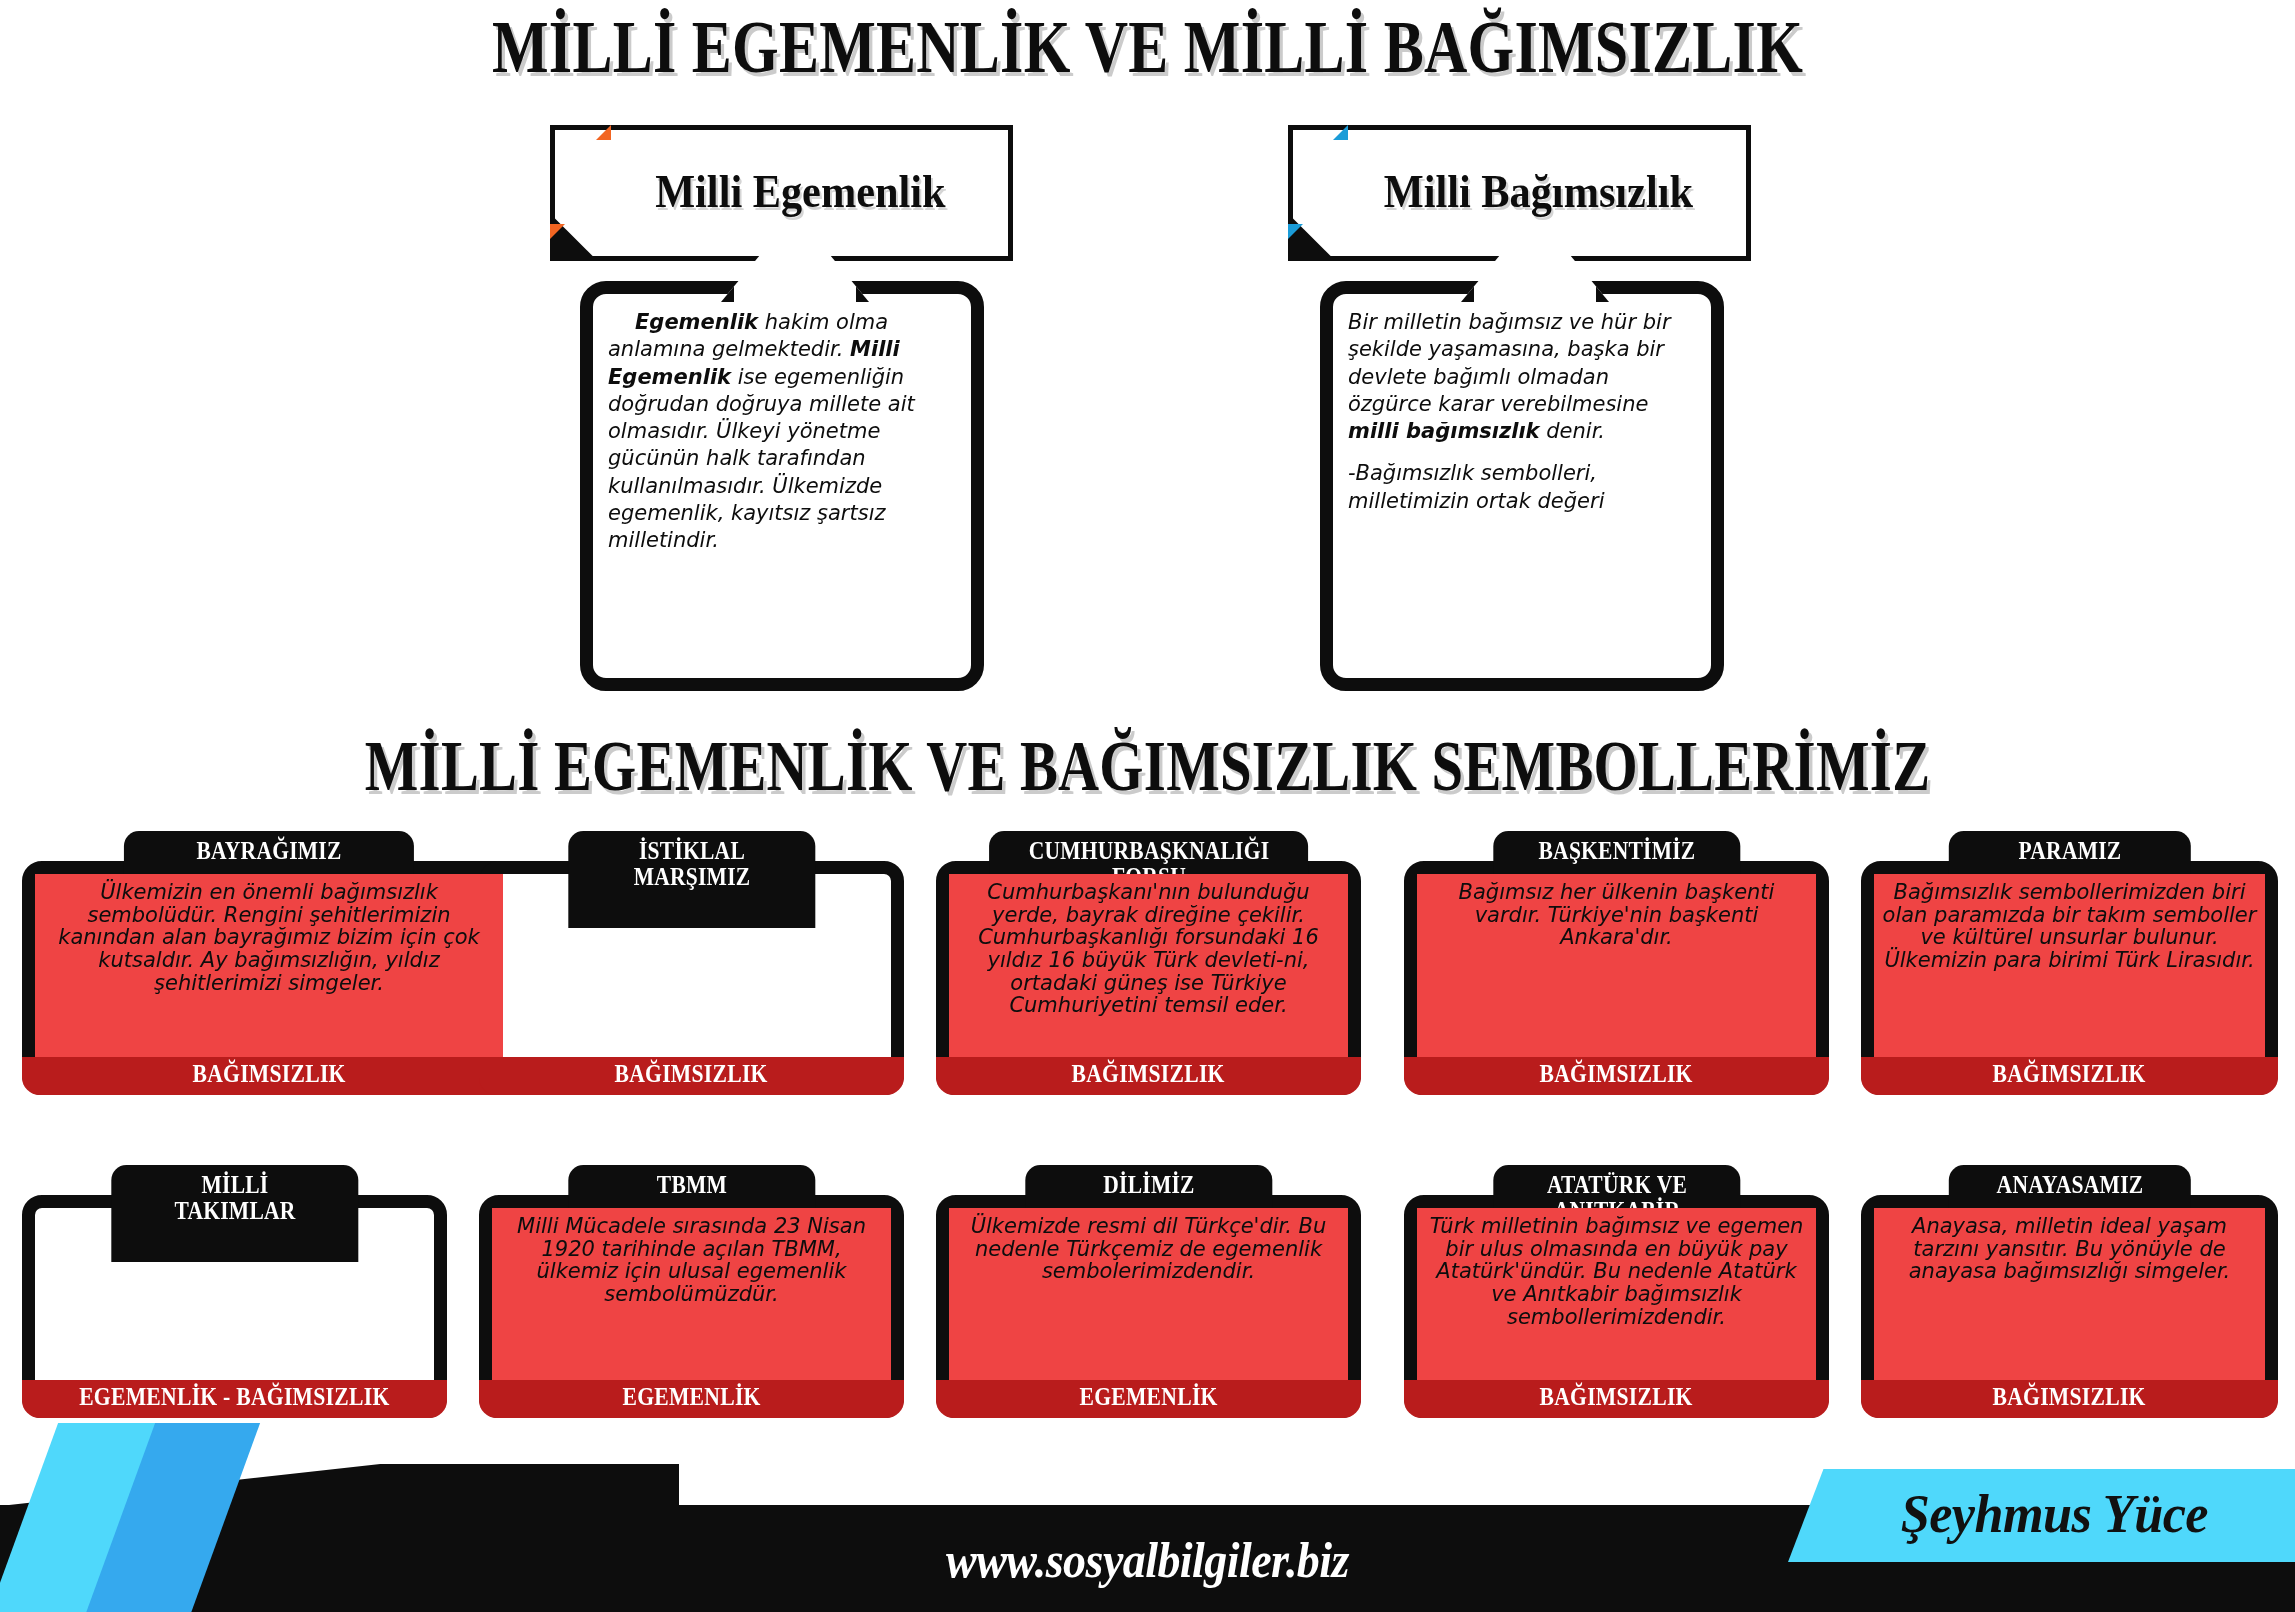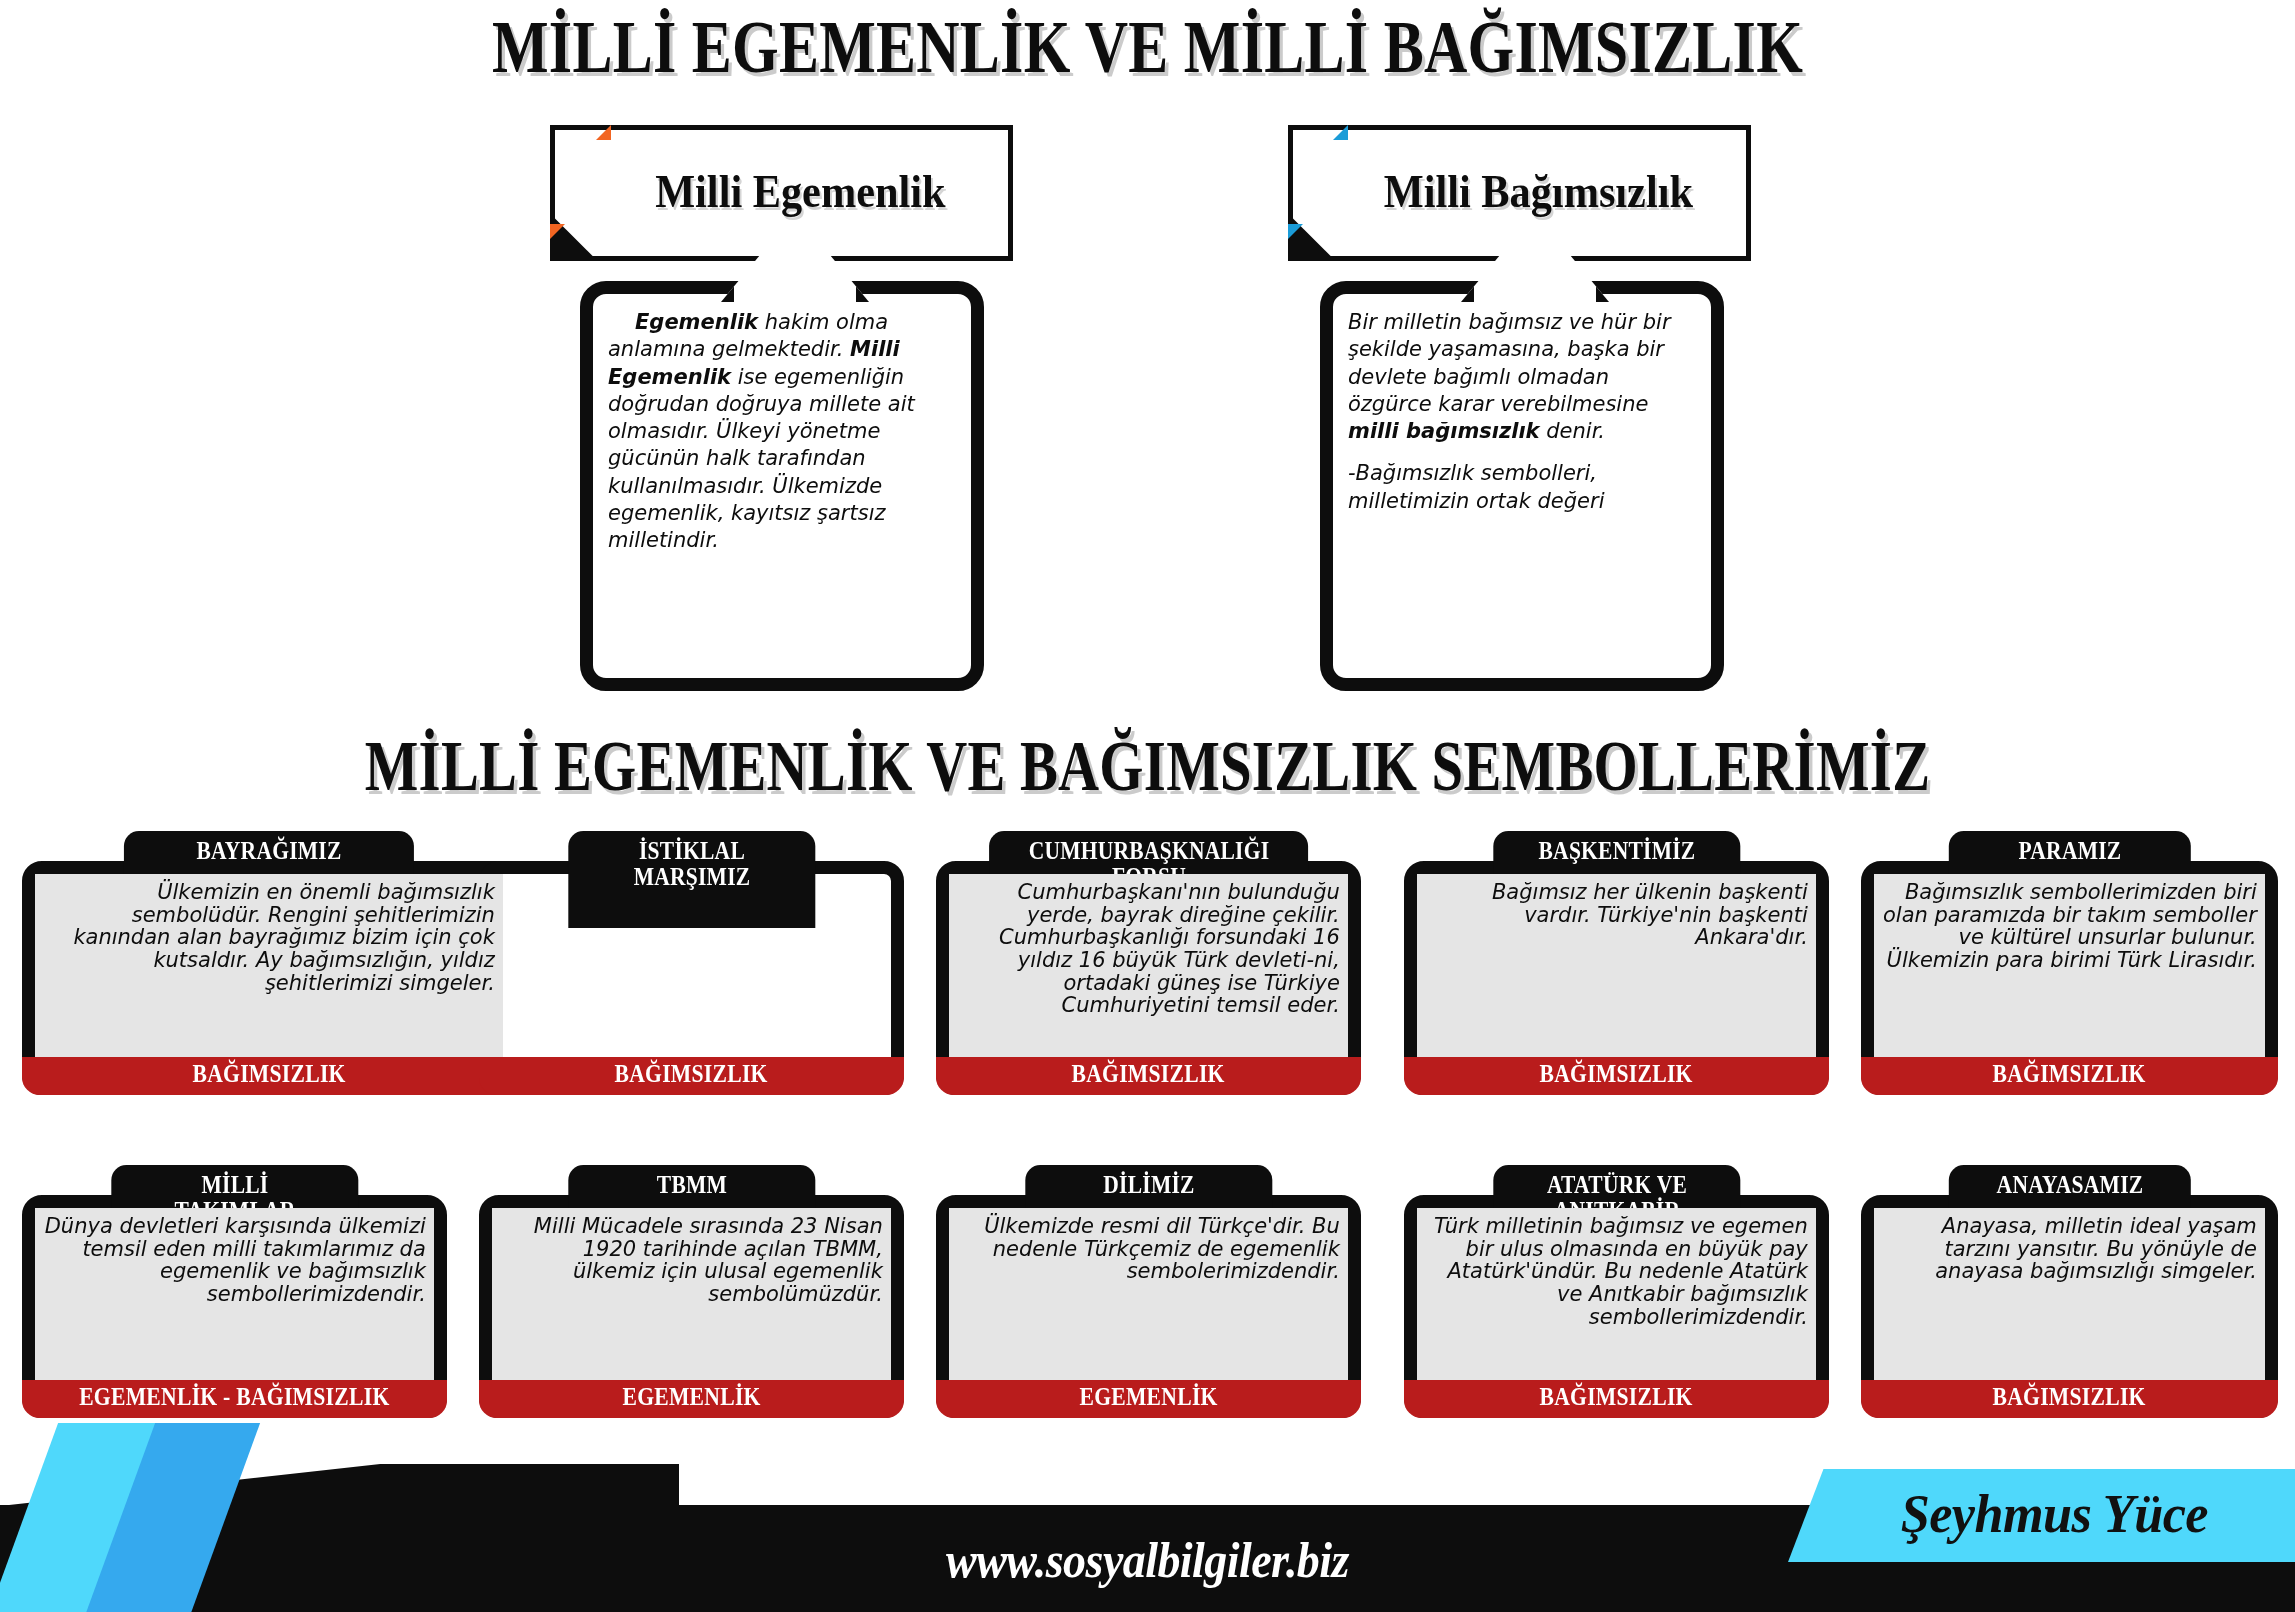--- a/index.html
+++ b/index.html
@@ -128,23 +128,23 @@
     font-size: 25px;
     line-height: 1.02;
     color: #ffffff;
     transform: scaleX(0.86);
     letter-spacing: 0.3px;
     white-space: pre-line;
   }
   .card-body {
     position: relative;
     z-index: 3;
-    background: #e5e5e5;
+    background: #ef4444;
     padding: 7px 8.2px 4.7px 8.2px;
-    text-align: right;
+    text-align: center;
     font-family: "DejaVu Sans", sans-serif;
     font-style: italic;
     font-size: 21px;
     line-height: 1.08;
     color: #0d0d0d;
   }
   .card.tall .card-body { min-height: 193px; }
   .card-footer {
     position: absolute;
     left: -13px;
@@ -305,21 +305,20 @@
         <span>PARAMIZ</span>
       </div>
     <div class="card-body">Bağımsızlık sembollerimizden biri olan paramızda bir takım semboller ve kültürel unsurlar bulunur. Ülkemizin para birimi Türk Lirasıdır.</div>
     <div class="card-footer"><span>BAĞIMSIZLIK</span></div>
   </div>
 
   <div class="card tall" style="left:22px;  top:1195px; width:425px; height:223px;">
     <div class="card-tab">
         <span>MİLLİ TAKIMLAR</span>
       </div>
-    <div class="card-body">Dünya devletleri karşısında ülkemizi temsil eden milli takımlarımız da egemenlik ve bağımsızlık sembollerimizdendir.</div>
     <div class="card-footer"><span>EGEMENLİK - BAĞIMSIZLIK</span></div>
   </div>
 
   <div class="card tall" style="left:479px;  top:1195px; width:425px; height:223px;">
     <div class="card-tab">
         <span>TBMM</span>
       </div>
     <div class="card-body">Milli Mücadele sırasında 23 Nisan 1920 tarihinde açılan TBMM, ülkemiz için ulusal egemenlik sembolümüzdür.</div>
     <div class="card-footer"><span>EGEMENLİK</span></div>
   </div>

